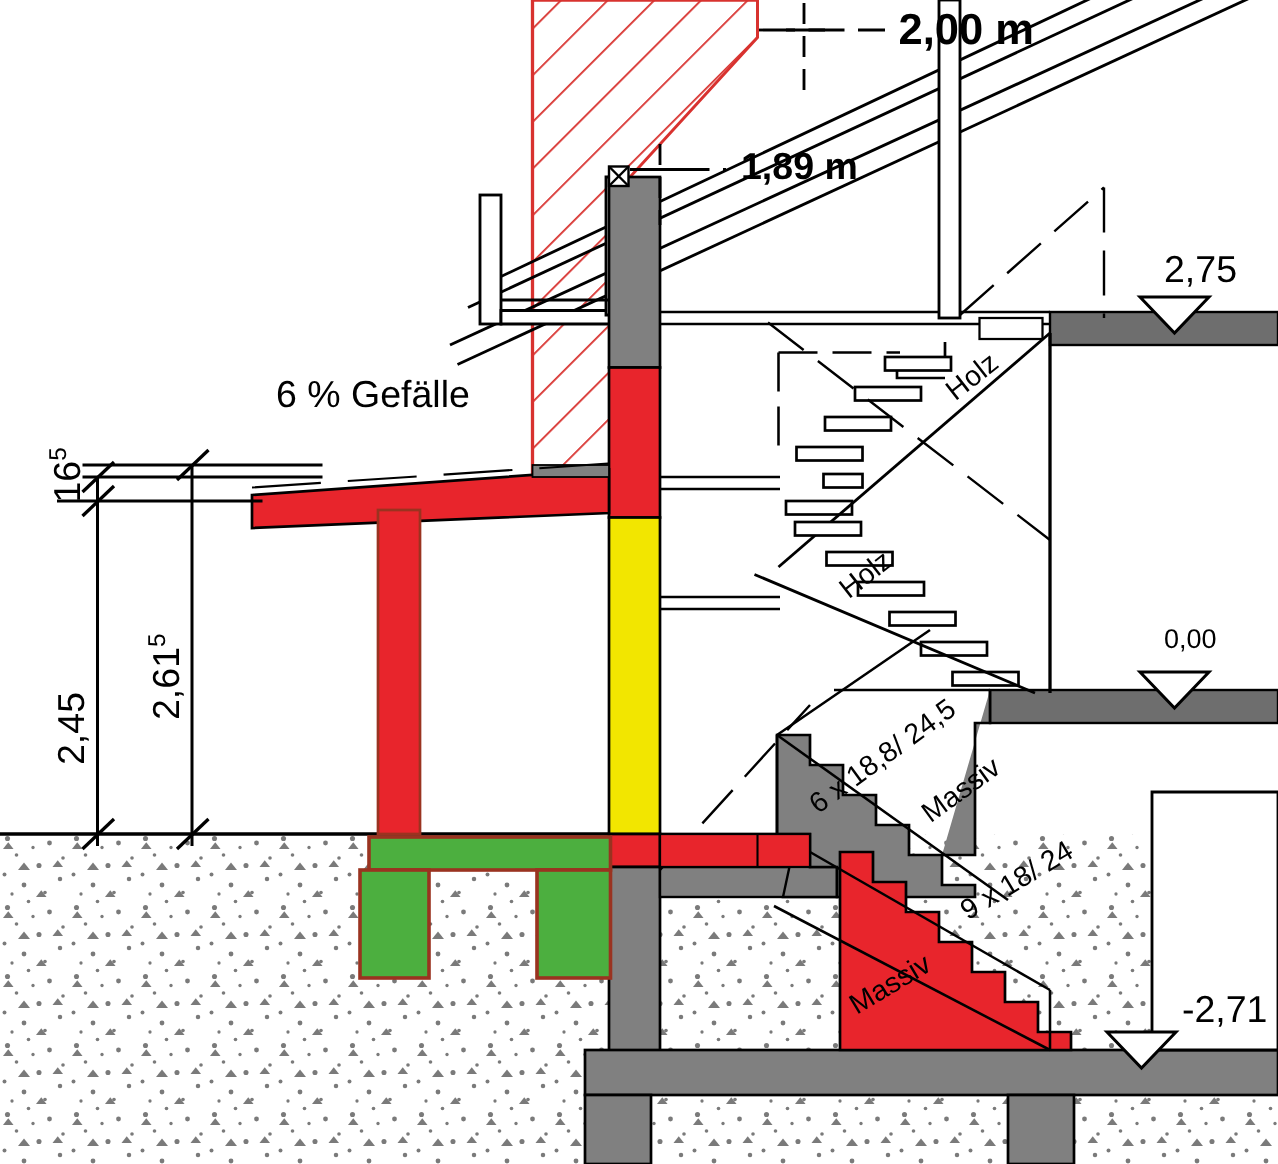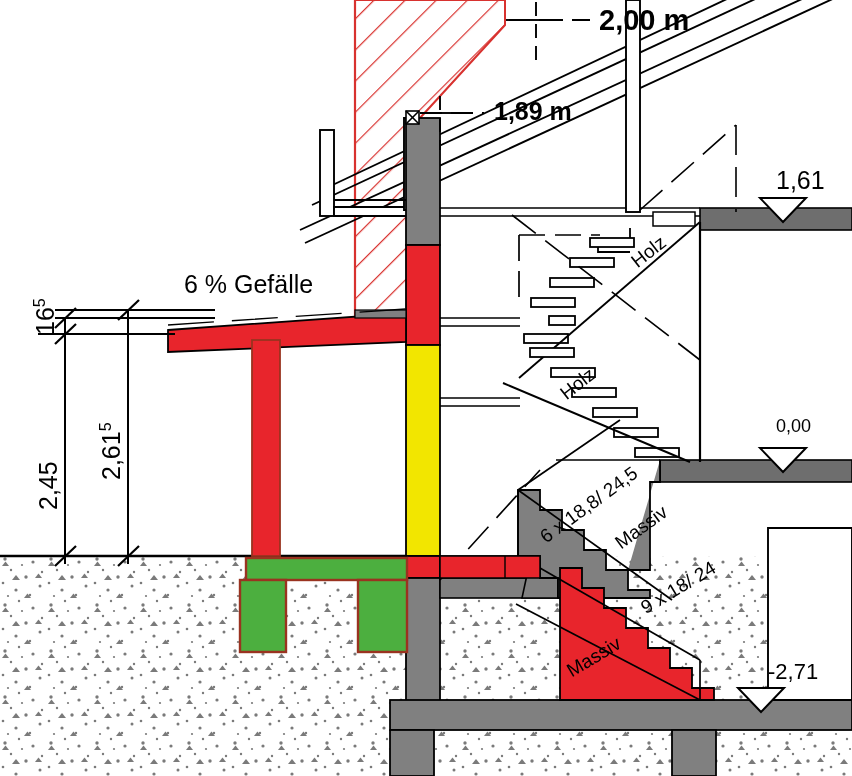--- a/index.html
+++ b/index.html
@@ -242,21 +242,21 @@
 
     <g stroke="#000" fill="none" stroke-width="1.7">
       <line x1="440" y1="318" x2="520" y2="318"></line>
       <line x1="440" y1="326" x2="520" y2="326"></line>
       <line x1="440" y1="398" x2="520" y2="398"></line>
       <line x1="440" y1="406" x2="520" y2="406"></line>
       <rect x="440" y="556" width="0" height="0"></rect>
     </g>
   </svg>
 
-  <div class="lbl" style="left:184px;top:249px;font-size:25px;margin-top:21px;">6 % Gefälle</div>
+  <div class="lbl" style="left:184px;top:249px;font-size:25px;">6 % Gefälle</div>
 
   <div class="lbl lbl-bold" style="left:599px;top:4px;font-size:29px;">2,00 m</div>
 
   <div class="lbl lbl-bold" style="left:494px;top:97px;font-size:25px;">1,89 m</div>
 
   <div class="lbl" style="left:627px;top:255px;font-size:19px;transform:rotate(-38deg);transform-origin:left top;">Holz</div>
 
   <div class="lbl" style="left:556px;top:387px;font-size:19px;transform:rotate(-38deg);transform-origin:left top;">Holz</div>
 
   <div class="lbl" style="left:536px;top:530px;font-size:19px;transform:rotate(-36deg);transform-origin:left top;">6 x 18,8/ 24,5</div>
@@ -272,19 +272,19 @@
   </div>
 
   <div class="lbl" style="left:96px;top:480px;font-size:25px;transform:rotate(-90deg);transform-origin:left top;">
     <span>2,61</span><sup style="font-size:0.65em;">5</sup>
   </div>
 
   <div class="lbl" style="left:34px;top:510px;font-size:25px;transform:rotate(-90deg);transform-origin:left top;">
     <span>2,45</span>
   </div>
 
-  <div class="lbl" style="left:776px;top:166px;font-size:25px;">1,61</div>
+  <div class="lbl" style="left:776px;top:166px;font-size:25px;">2,75</div>
 
   <div class="lbl" style="left:776px;top:416px;font-size:18px;">0,00</div>
 
-  <div class="lbl" style="left:768px;top:659px;font-size:22px;">-2,71</div>
+  <div class="lbl" style="left:788px;top:659px;font-size:25px;">-2,71</div>
 
 </div>
 
 </body></html>

